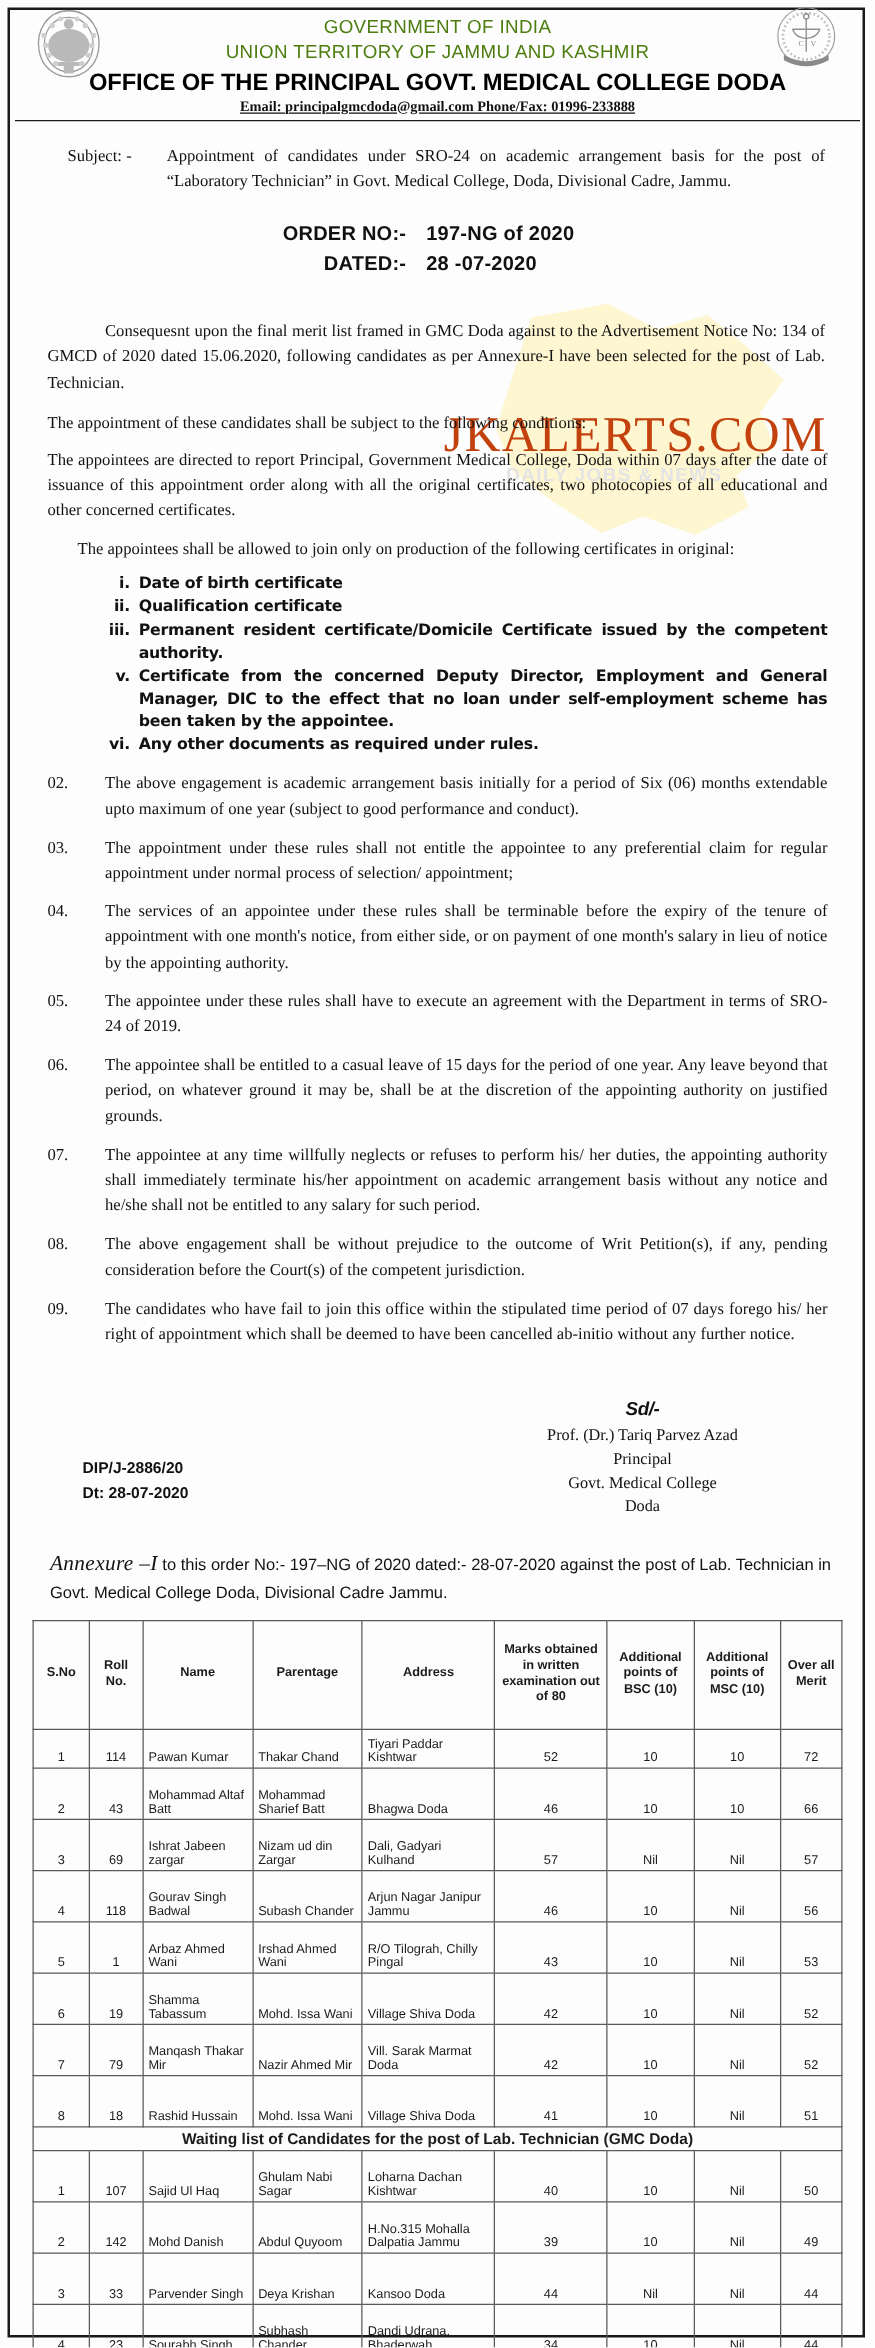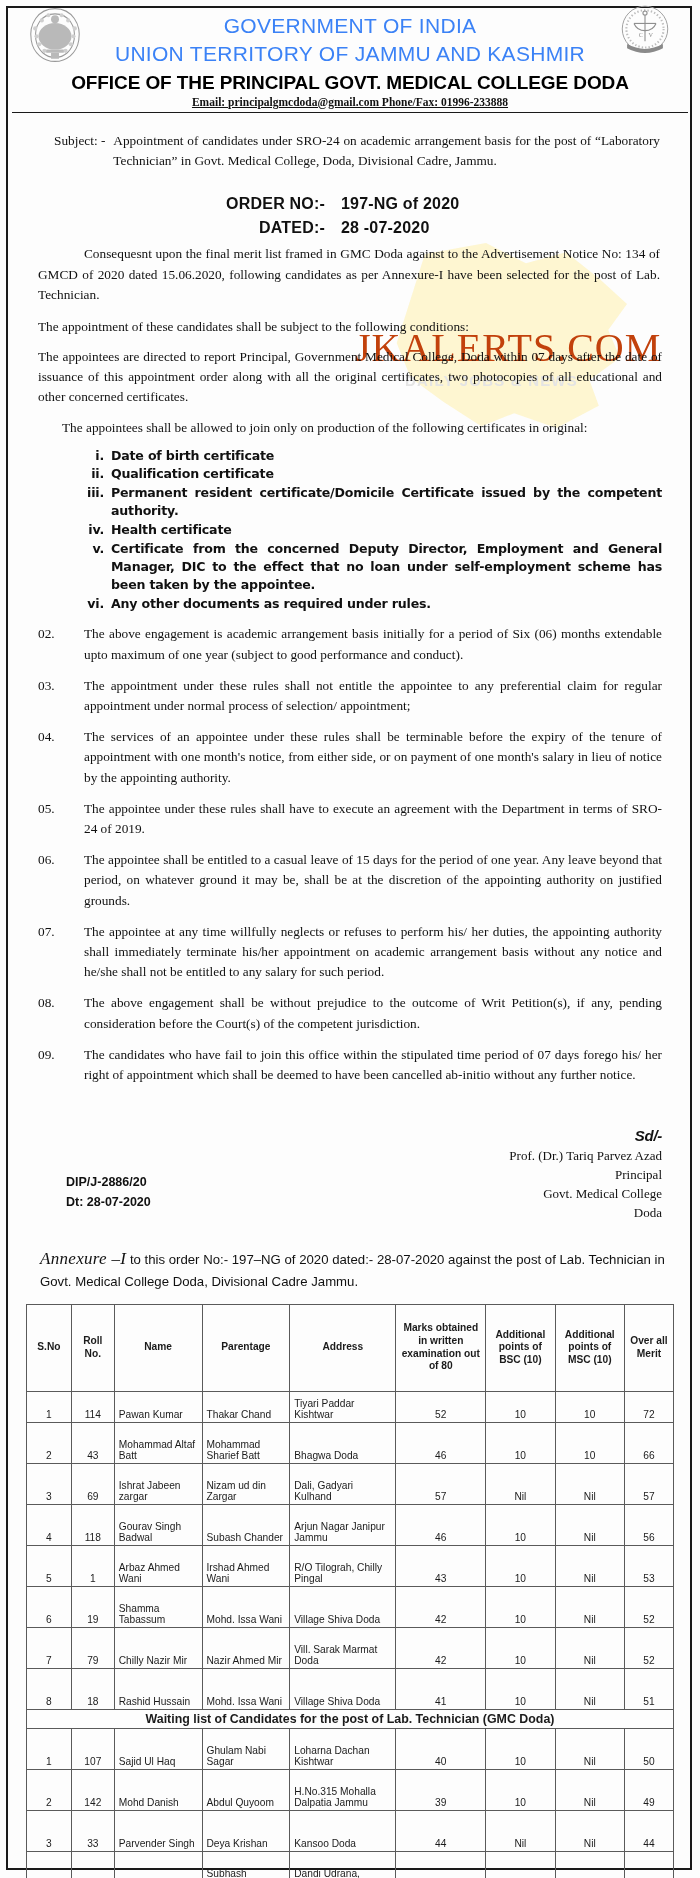--- a/index.html
+++ b/index.html
@@ -80,23 +80,23 @@
   .emblem {
     position: absolute;
     top: 2px;
     width: 66px; height: 66px;
   }
   .emblem.left { left: 10px; }
   .emblem.right { right: 6px; top: 0px; width: 74px; height: 62px; }
 
   .lh-line1, .lh-line2 {
     font-family: "Liberation Sans", sans-serif;
-    font-size: 21px;
+    font-size: 15px;
     letter-spacing: .3px;
-    color: #3b82f6;
+    color: #4d7c0f;
     line-height: 1.35;
     text-align: center;
   }
   .lh-line1 { padding-top: 6px; }
   .lh-office {
     font-family: "Liberation Sans", sans-serif;
     font-weight: 700;
     font-size: 19px;
     letter-spacing: -0.1px;
     margin-top: 3px;
@@ -115,20 +115,21 @@
     border-top: 1.6px solid #1a1a1a;
     margin: 4px 0 0 0;
   }
 
   
   .subject-block {
     display: flex;
     margin-top: 18px;
     font-size: 13.3px;
     line-height: 1.55;
+    gap: 20px;
   }
   .subject-label {
     flex: 0 0 auto;
     padding-left: 42px;
     padding-right: 8px;
     white-space: nowrap;
   }
   .subject-text {
     flex: 1 1 auto;
     text-align: justify;
@@ -142,21 +143,21 @@
     font-weight: 700;
     font-size: 16px;
     line-height: 1.5;
     letter-spacing: .2px;
   }
   .order-line { display: block; }
   .order-key { display: inline-block; min-width: 116px; text-align: right; }
   .order-val { display: inline-block; min-width: 150px; text-align: left; padding-left: 16px;}
 
   .para {
-    margin-top: 4px;
+    margin-top: 31px;
     font-size: 13.3px;
     line-height: 1.55;
     text-align: justify;
     padding: 0 28px 0 26px;
   }
   .para.indent { text-indent: 46px; }
 
   .cond-intro {
     margin-top: 13px;
     font-size: 13.3px;
@@ -218,21 +219,21 @@
     flex: 0 0 300px;
     font-family: "Liberation Sans", sans-serif;
     font-weight: 700;
     font-size: 12.5px;
     line-height: 1.55;
     padding-left: 28px;
     margin-top: 48px;
   }
   .sig {
     flex: 1 1 auto;
-    text-align: right;
+    text-align: center;
     line-height: 1.45;
     font-size: 13px;
   }
   .sd {
     font-family: "Liberation Sans", sans-serif;
     font-weight: 700;
     font-style: italic;
     font-size: 15px;
     letter-spacing: -0.3px;
   }
@@ -385,24 +386,20 @@
             </li>
             <li>
               <span class="rn">ii.</span>
               <span class="rt">Qualification certificate</span>
             </li>
             <li>
               <span class="rn">iii.</span>
               <span class="rt">Permanent resident certificate/Domicile Certificate issued by the competent authority.</span>
             </li>
             <li>
-              <span class="rn">iv.</span>
-              <span class="rt">Health certificate</span>
-            </li>
-            <li>
               <span class="rn">v.</span>
               <span class="rt">Certificate from the concerned Deputy  Director, Employment and General Manager, DIC to the effect that no loan under self-employment scheme has been taken by the appointee.</span>
             </li>
             <li>
               <span class="rn">vi.</span>
               <span class="rt">Any other documents as required under rules.</span>
             </li>
           </ul>
         </span>
       </li>
@@ -547,21 +544,21 @@
           <td class="c-par">Mohd. Issa Wani</td>
           <td class="c-addr">Village Shiva Doda</td>
           <td class="c-num">42</td>
           <td class="c-num">10</td>
           <td class="c-num">Nil</td>
           <td class="c-num">52</td>
         </tr>
         <tr class="drow tall">
           <td class="c-sno">7</td>
           <td class="c-roll">79</td>
-          <td class="c-name">Chilly Nazir Mir</td>
+          <td class="c-name">Manqash Thakar Mir</td>
           <td class="c-par">Nazir Ahmed Mir</td>
           <td class="c-addr">Vill. Sarak Marmat Doda</td>
           <td class="c-num">42</td>
           <td class="c-num">10</td>
           <td class="c-num">Nil</td>
           <td class="c-num">52</td>
         </tr>
         <tr class="drow tall">
           <td class="c-sno">8</td>
           <td class="c-roll">18</td>

